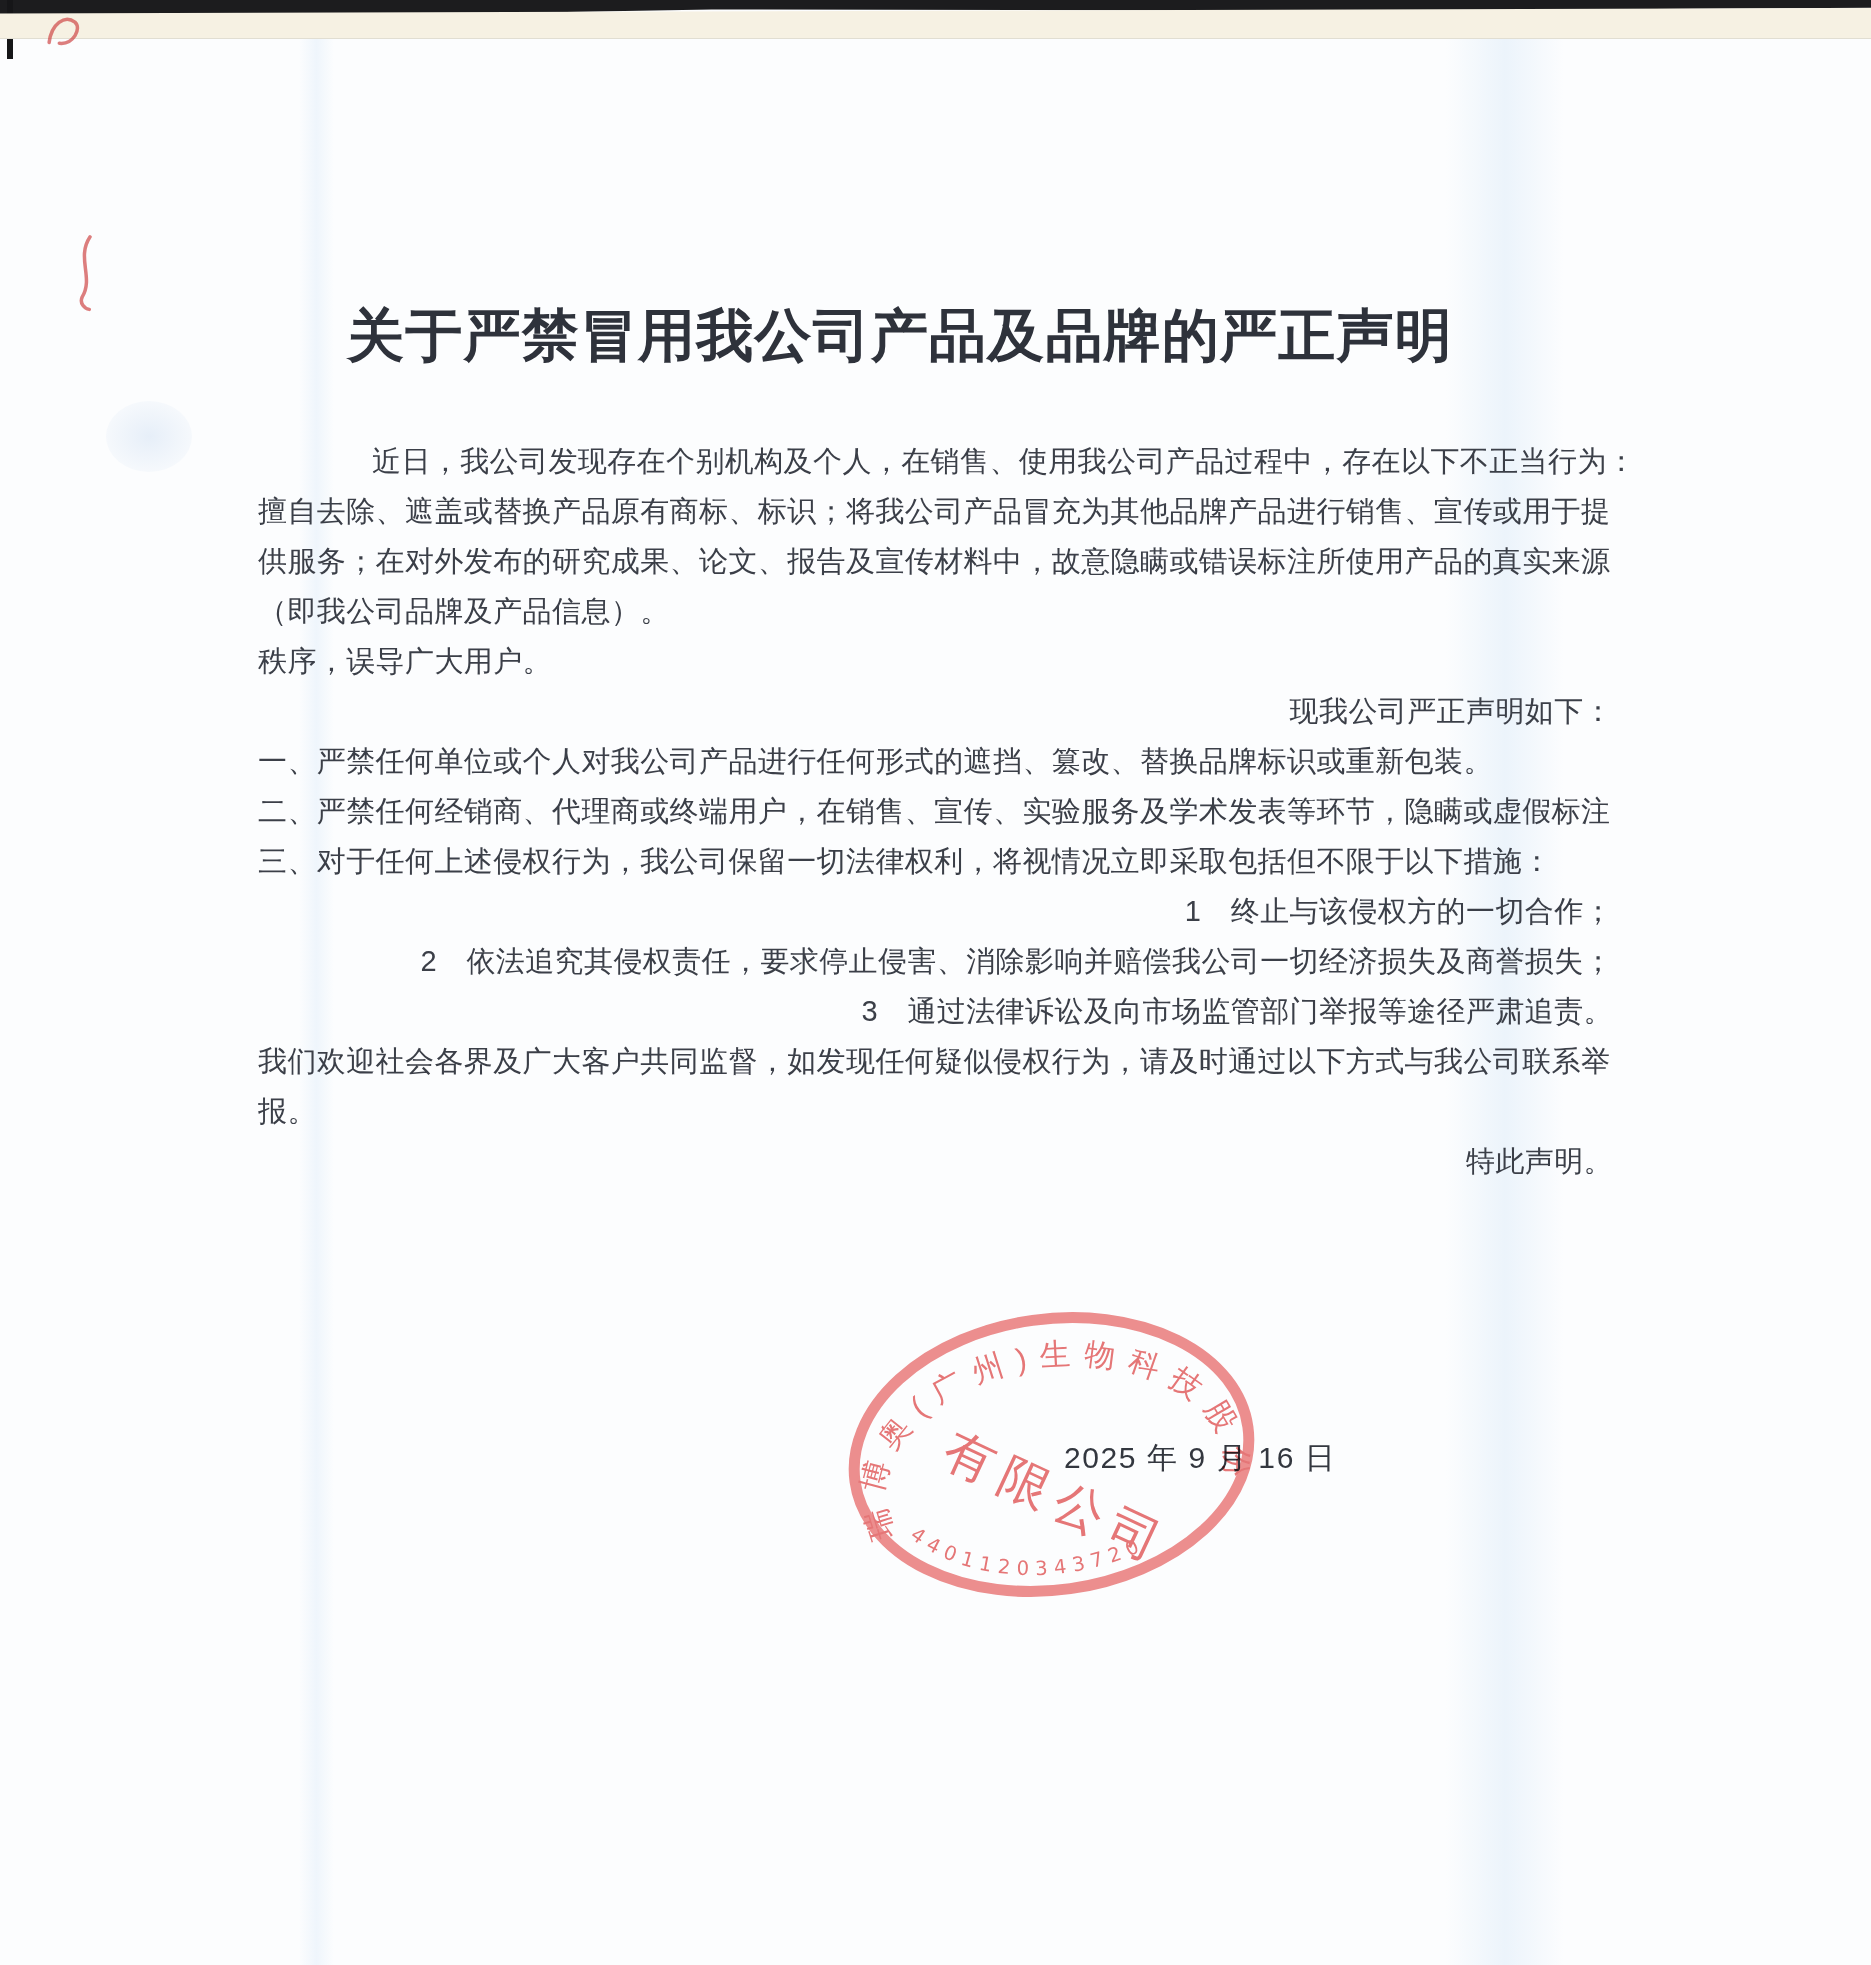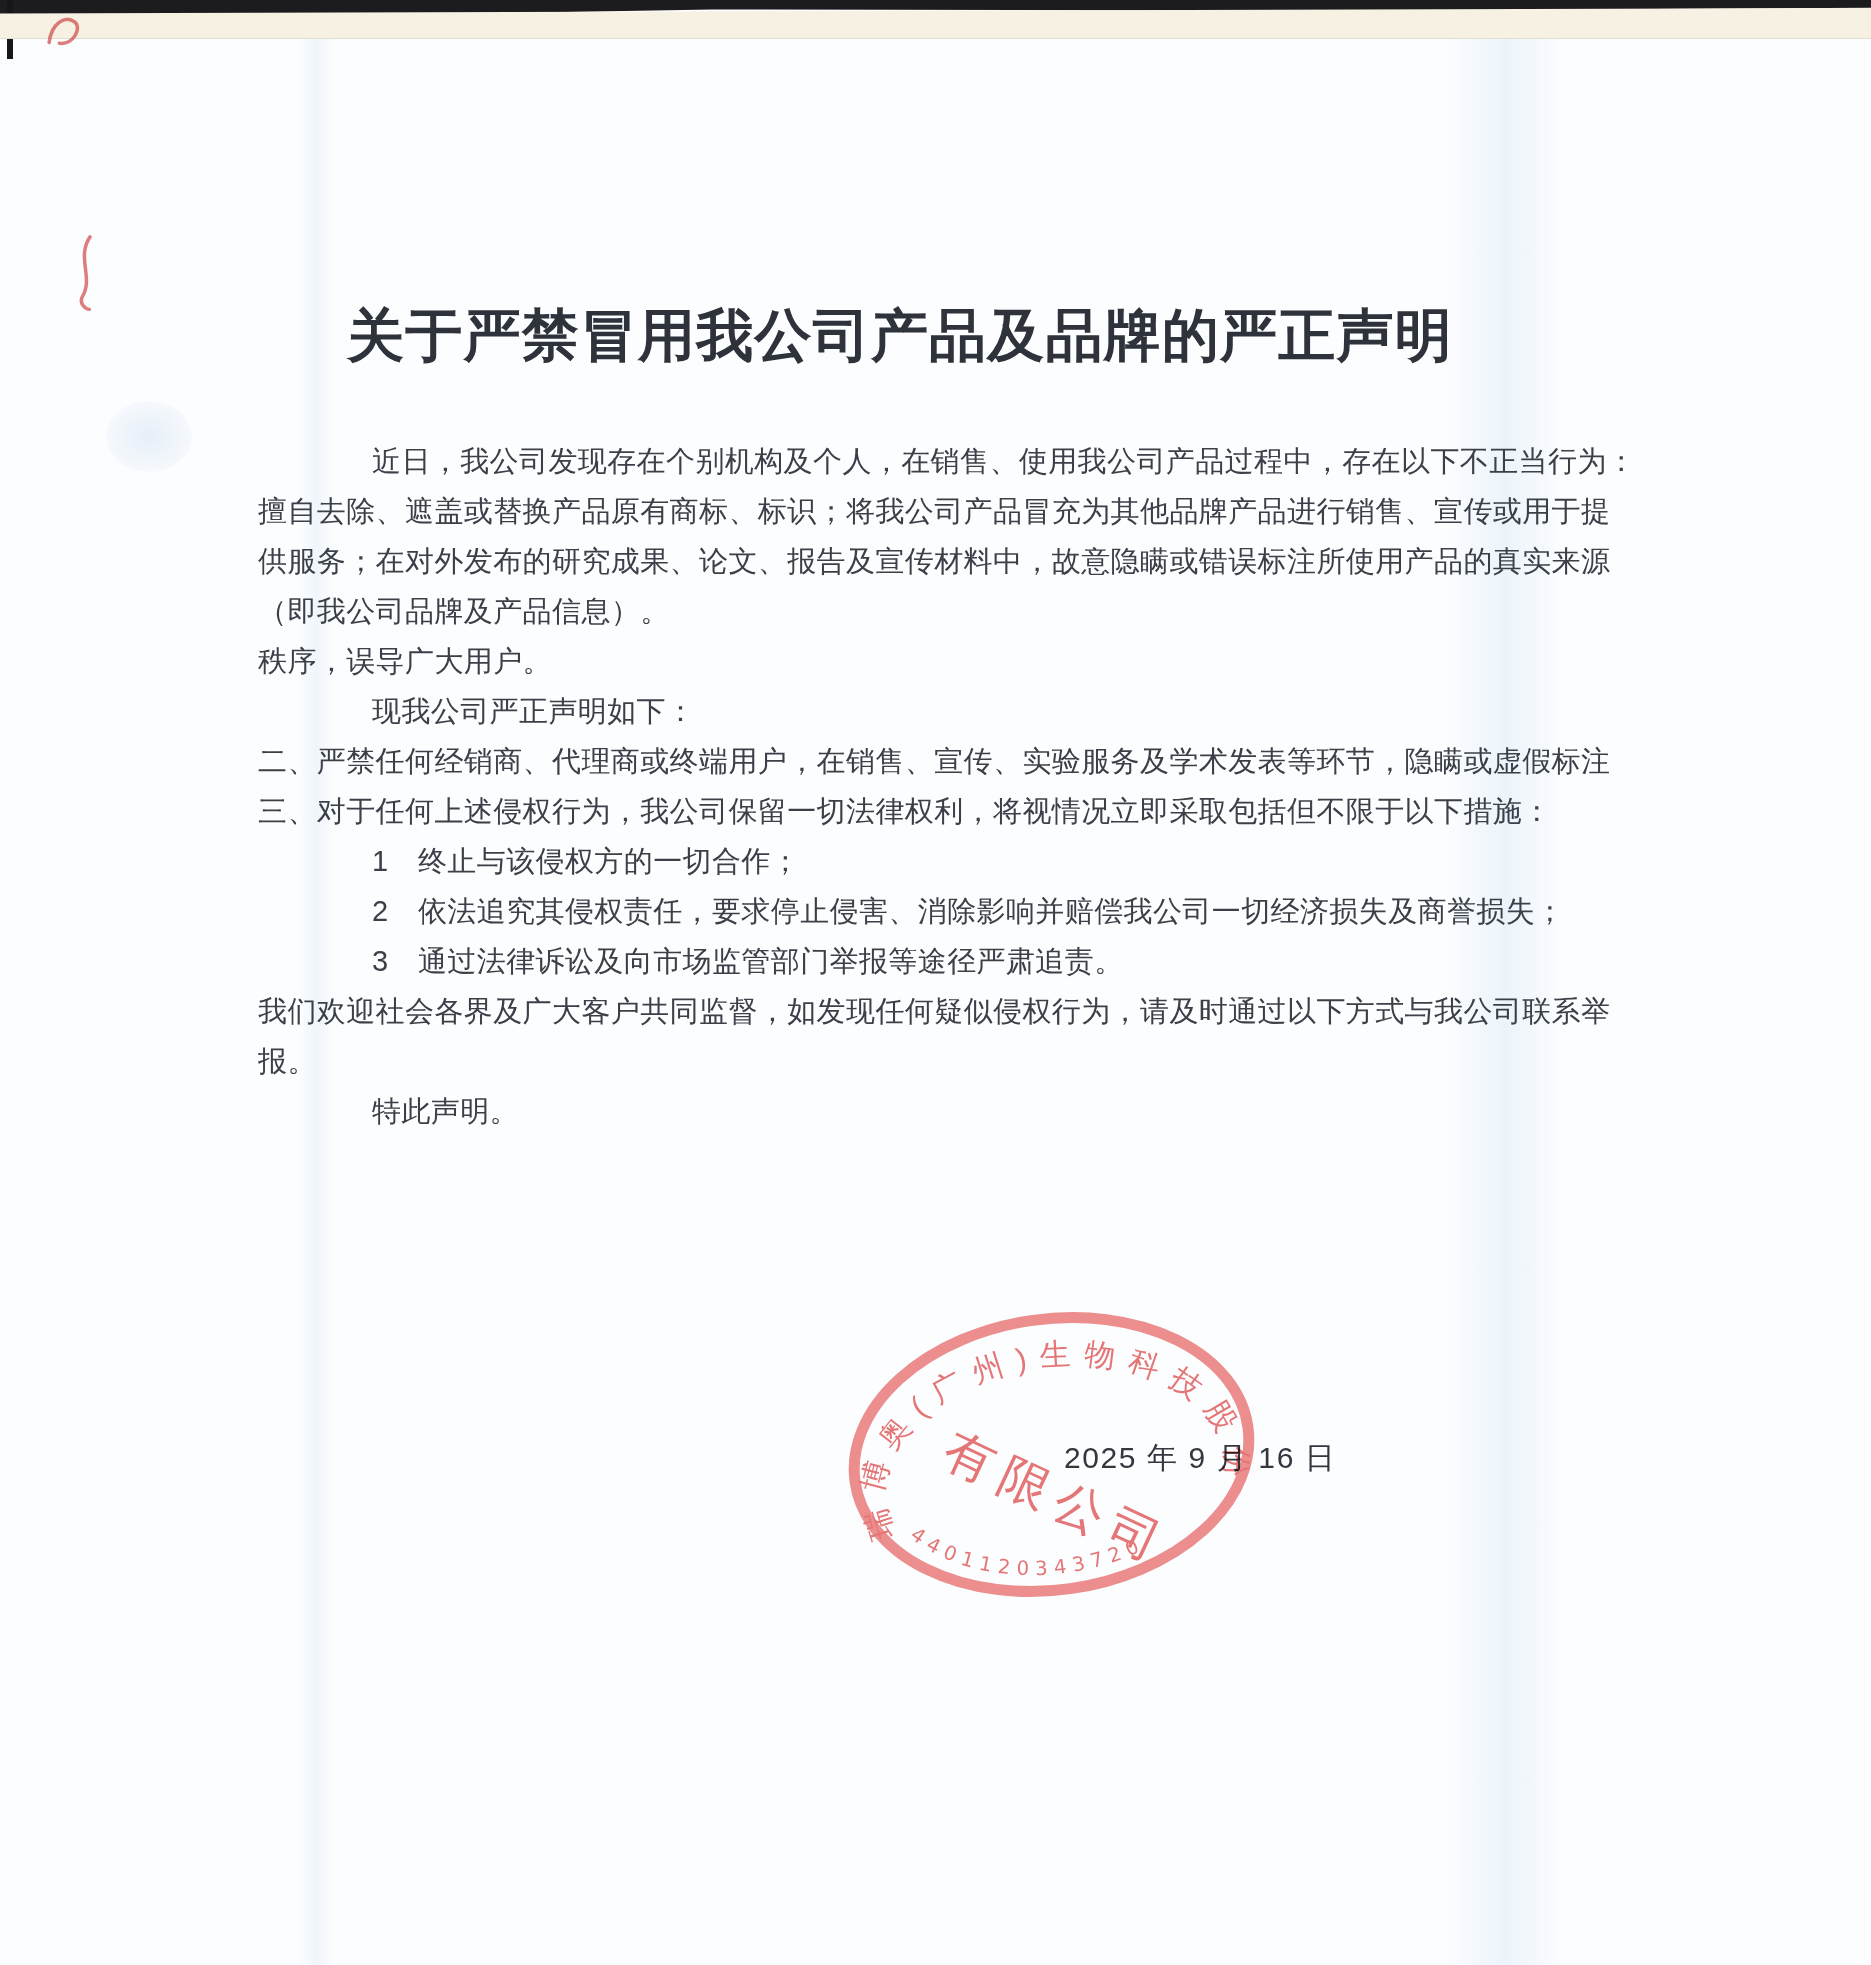--- a/index.html
+++ b/index.html
@@ -17,21 +17,21 @@
   .streak.s2{left:1446px;width:118px;background:linear-gradient(90deg,rgba(198,222,244,0),rgba(198,222,244,.30),rgba(198,222,244,0));}
   .smudge{position:absolute;left:106px;top:401px;width:86px;height:71px;border-radius:50%;
         background:radial-gradient(rgba(180,205,235,.30),rgba(180,205,235,0));}
   .scribble{position:absolute;opacity:.65;}
   
   .doc-title{position:absolute;left:0;top:296px;width:1800px;text-align:center;
         font-size:57px;font-weight:600;letter-spacing:1.2px;color:#2e323b;line-height:79px;}
   .body-text{position:absolute;left:258px;top:436px;width:1355px;color:#3b3f48;
         font-size:29px;line-height:50px;letter-spacing:0.4px;}
   .line{white-space:nowrap;}
-  .line.indent{text-indent:114px;}
+  .line.indent{text-indent:114px;text-align:right;}
   .sig-company{position:absolute;left:983px;top:1380px;font-size:29px;color:#33373f;
         letter-spacing:0.8px;white-space:nowrap;z-index:2;}
   .sig-date{position:absolute;left:1064px;top:1438px;font-size:30px;color:#33373f;
         letter-spacing:1.6px;white-space:nowrap;z-index:2;}
   
   .stamp{position:absolute;left:808px;top:1262px;z-index:3;mix-blend-mode:multiply;opacity:.85;}
 </style>
 </head>
 <body>
 
@@ -54,20 +54,21 @@
 
   <div class="doc-title">关于严禁冒用我公司产品及品牌的严正声明</div>
 
   <div class="body-text">
     <div class="line indent">近日，我公司发现存在个别机构及个人，在销售、使用我公司产品过程中，存在以下不正当行为：</div>
     <div class="line">擅自去除、遮盖或替换产品原有商标、标识；将我公司产品冒充为其他品牌产品进行销售、宣传或用于提</div>
     <div class="line">供服务；在对外发布的研究成果、论文、报告及宣传材料中，故意隐瞒或错误标注所使用产品的真实来源</div>
     <div class="line">（即我公司品牌及产品信息）。</div>
     <div class="line">秩序，误导广大用户。</div>
     <div class="line indent">现我公司严正声明如下：</div>
+    <div class="line">一、严禁任何单位或个人对我公司产品进行任何形式的遮挡、篡改、替换品牌标识或重新包装。</div>
     <div class="line">二、严禁任何经销商、代理商或终端用户，在销售、宣传、实验服务及学术发表等环节，隐瞒或虚假标注</div>
     <div class="line">三、对于任何上述侵权行为，我公司保留一切法律权利，将视情况立即采取包括但不限于以下措施：</div>
     <div class="line indent">1　终止与该侵权方的一切合作；</div>
     <div class="line indent">2　依法追究其侵权责任，要求停止侵害、消除影响并赔偿我公司一切经济损失及商誉损失；</div>
     <div class="line indent">3　通过法律诉讼及向市场监管部门举报等途径严肃追责。</div>
     <div class="line">我们欢迎社会各界及广大客户共同监督，如发现任何疑似侵权行为，请及时通过以下方式与我公司联系举</div>
     <div class="line">报。</div>
     <div class="line indent">特此声明。</div>
   </div>
 

